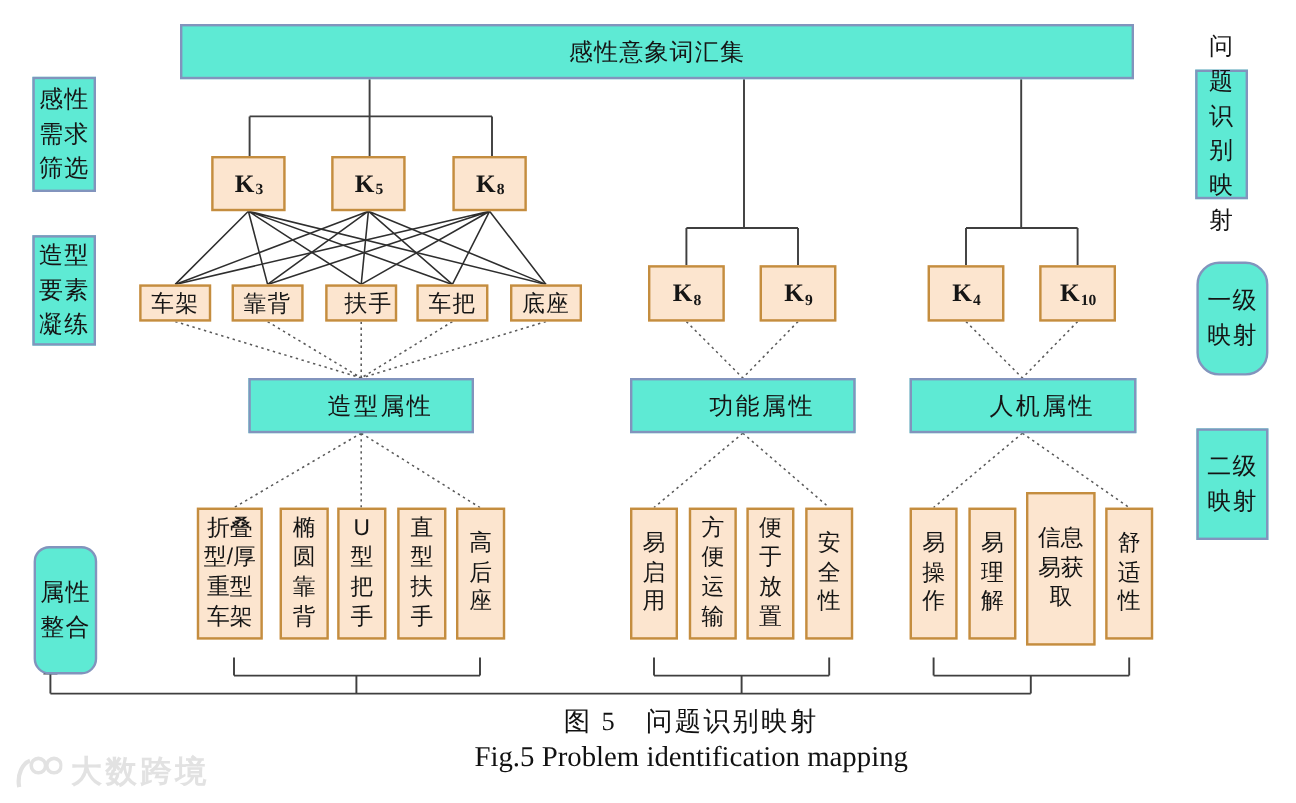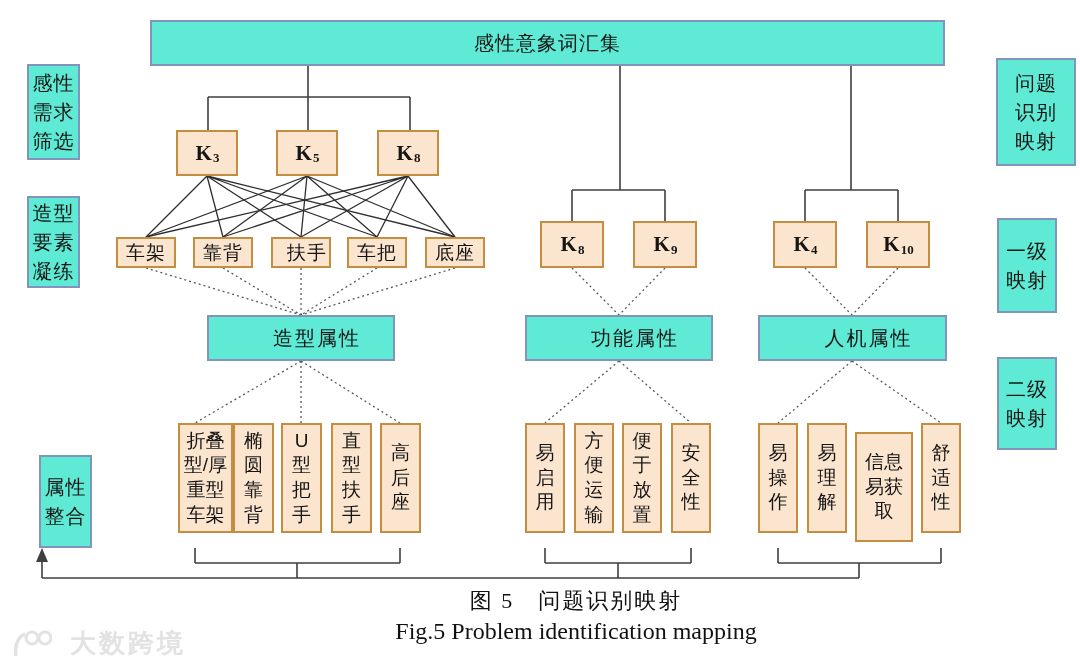--- a/index.html
+++ b/index.html
@@ -18,21 +18,21 @@
   .side{white-space:pre-line;font-size:20px;line-height:1.45;letter-spacing:1px;}
   .kbox{font-family:"Liberation Serif","DejaVu Serif",serif;font-size:21px;font-weight:700;}
   .ksub{font-size:13px;position:relative;top:5px;left:1px;font-weight:700;}
   .elem{font-size:19px;letter-spacing:1px;}
   .attr{font-size:20px;letter-spacing:2px;padding-left:32px;}
   .vert{white-space:pre-line;font-size:19px;line-height:1.3;}
   .cap{position:absolute;left:0;width:1080px;text-align:center;z-index:2;
        font-family:"Liberation Serif","DejaVu Serif",serif;color:#111;padding-left:36px;}
   .cap-zh{top:586px;font-size:22px;letter-spacing:2px;}
   .cap-en{top:618px;font-size:24px;}
-  .wm{position:absolute;left:6px;top:626px;display:flex;align-items:center;gap:18px;z-index:1;
+  .wm{position:absolute;left:6px;top:626px;display:flex;align-items:center;gap:7px;z-index:1;
       color:#e2e2e2;font-weight:bold;font-size:26px;letter-spacing:3px;}
 </style>
 </head>
 <body>
 
 <div class="canvas">
 
   <svg class="wires" width="1080" height="669" viewBox="0 0 1080 669">
 
     <g stroke="#3f3f3f" stroke-width="1.6" fill="none">
@@ -68,27 +68,27 @@
   <div class="box blue rootlbl" style="left:150px;top:20px;width:795px;height:46px;">
     <span>感性意象词汇集</span>
   </div>
 
   <div class="box blue side" style="left:27px;top:64px;width:53px;height:96px;">感性
 需求
 筛选</div>
   <div class="box blue side" style="left:27px;top:196px;width:53px;height:92px;">造型
 要素
 凝练</div>
-  <div class="box blue side" style="left:39px;top:455px;width:53px;height:93px;">属性
+  <div class="box blue side" style="left:28px;top:455px;width:53px;height:107px;border-radius:13px;">属性
 整合</div>
 
-  <div class="box blue side" style="left:996px;top:58px;width:80px;height:108px;">问题
+  <div class="box blue side" style="left:996px;top:58px;width:44px;height:108px;">问题
 识别
 映射</div>
-  <div class="box blue side" style="left:997px;top:218px;width:60px;height:95px;">一级
+  <div class="box blue side" style="left:997px;top:218px;width:60px;height:95px;border-radius:19px;">一级
 映射</div>
   <div class="box blue side" style="left:997px;top:357px;width:60px;height:93px;">二级
 映射</div>
 
   <div class="box orange kbox" style="left:176px;top:130px;width:62px;height:46px;">
     <span>K</span>
       <span class="ksub">3</span>
   </div>
   <div class="box orange kbox" style="left:276px;top:130px;width:62px;height:46px;">
     <span>K</span>
@@ -119,21 +119,21 @@
   </div>
   <div class="box orange kbox" style="left:866px;top:221px;width:64px;height:47px;">
     <span>K</span>
       <span class="ksub">10</span>
   </div>
 
   <div class="box blue attr" style="left:207px;top:315px;width:188px;height:46px;">造型属性</div>
   <div class="box blue attr" style="left:758px;top:315px;width:189px;height:46px;">人机属性</div>
   <div class="box blue attr" style="left:525px;top:315px;width:188px;height:46px;">功能属性</div>
 
-  <div class="box orange vert" style="left:178px;top:423px;width:55px;height:110px;">折叠
+  <div class="box orange vert" style="left:164px;top:423px;width:55px;height:110px;">折叠
 型/厚
 重型
 车架</div>
   <div class="box orange vert" style="left:233px;top:423px;width:41px;height:110px;">椭
 圆
 靠
 背</div>
   <div class="box orange vert" style="left:281px;top:423px;width:41px;height:110px;">U
 型
 把
@@ -160,21 +160,21 @@
   <div class="box orange vert" style="left:671px;top:423px;width:40px;height:110px;">安
 全
 性</div>
 
   <div class="box orange vert" style="left:758px;top:423px;width:40px;height:110px;">易
 操
 作</div>
   <div class="box orange vert" style="left:807px;top:423px;width:40px;height:110px;">易
 理
 解</div>
-  <div class="box orange vert" style="left:855px;top:432px;width:58px;height:110px;">信息
+  <div class="box orange vert" style="left:855px;top:410px;width:58px;height:128px;">信息
 易获
 取</div>
   <div class="box orange vert" style="left:921px;top:423px;width:40px;height:110px;">舒
 适
 性</div>
 
   <div class="cap cap-zh">图 5　问题识别映射</div>
   <div class="cap cap-en">Fig.5 Problem identification mapping</div>
 
   <div class="wm">

